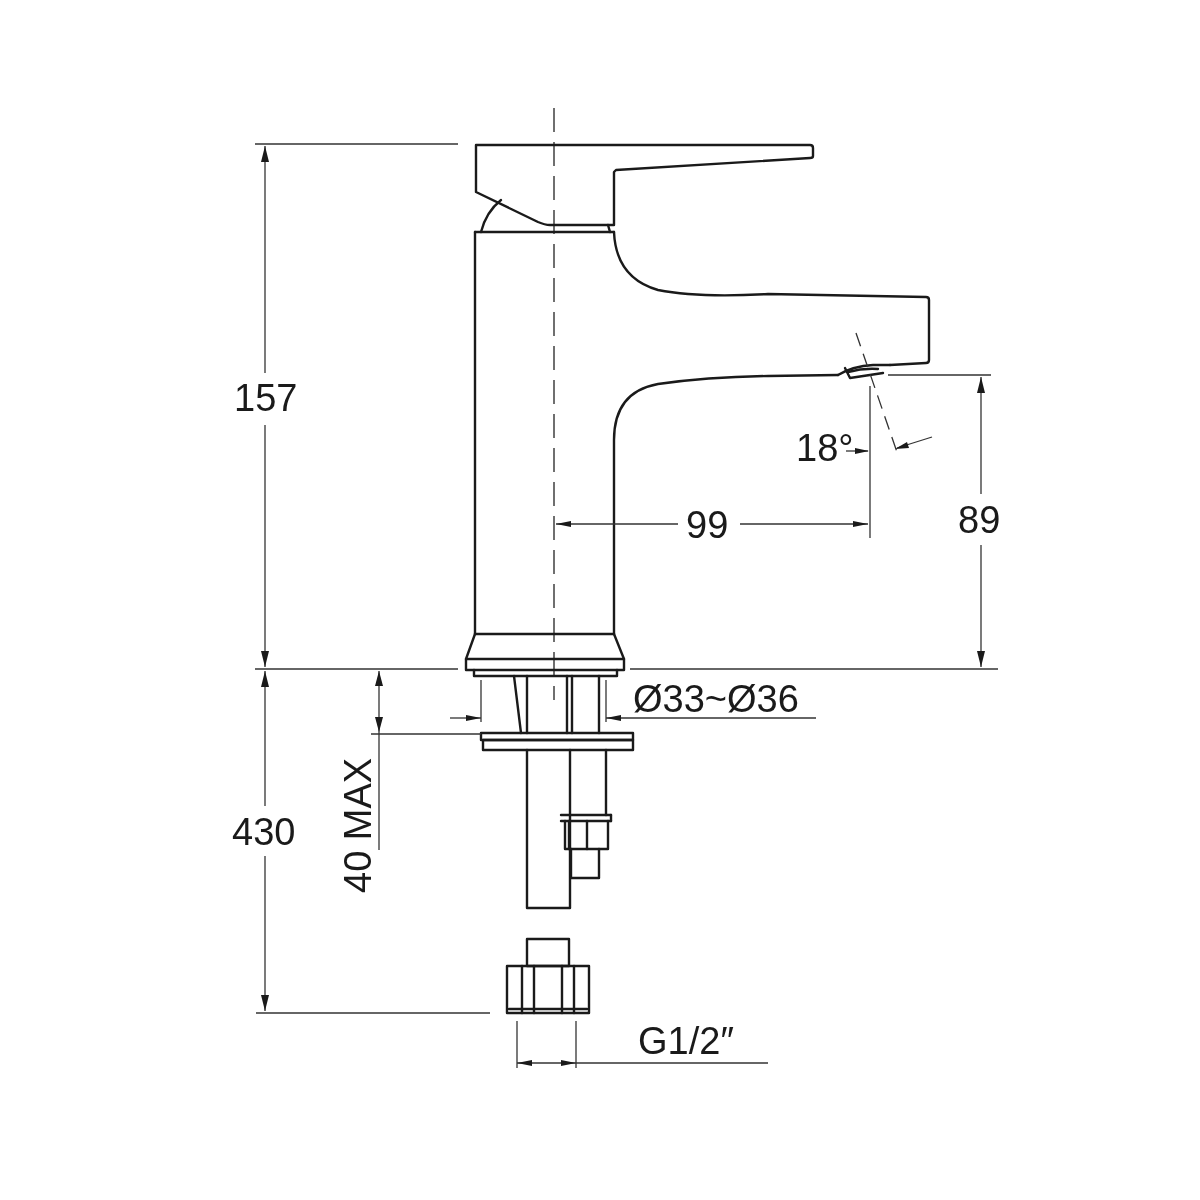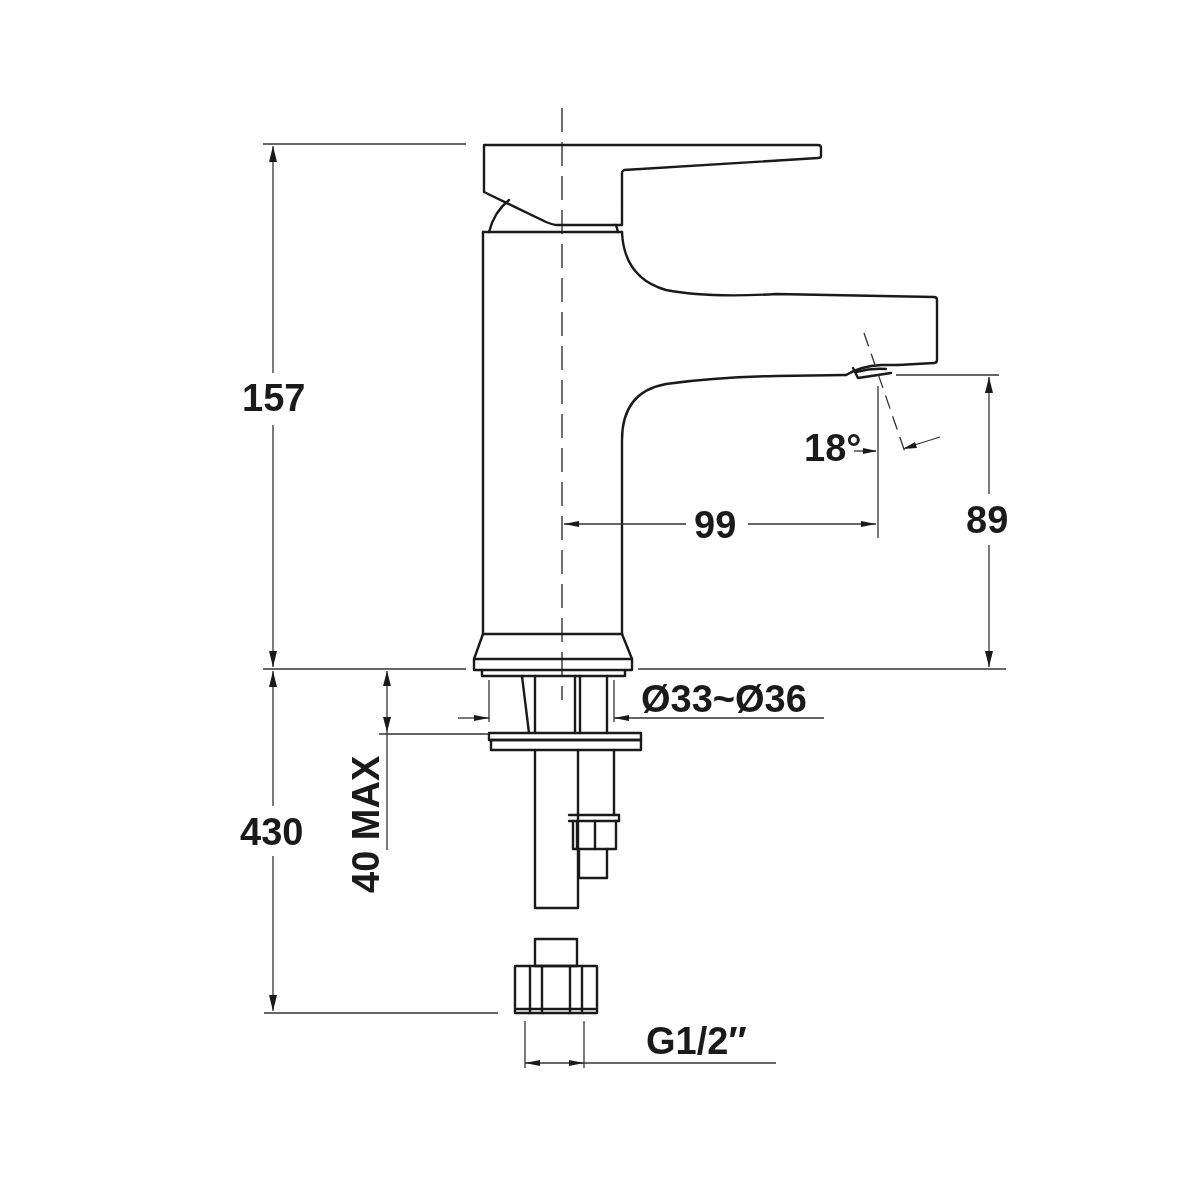--- a/index.html
+++ b/index.html
@@ -1,17 +1,17 @@
 <!DOCTYPE html>
 <html><head>
 <meta charset="utf-8">
 <style>
   html, body { margin: 0; padding: 0; background: #ffffff; }
   body { width: 1200px; height: 1200px; overflow: hidden; }
-  #canvas { position: absolute; left: 16px; top: 0; width: 984px; height: 1200px; font-weight: bold; }
+  #canvas { position: absolute; left: 8px; top: 0; width: 984px; height: 1200px; }
   svg { display: block; }
   .outline { fill: none; stroke: #1a1a1a; stroke-width: 2.4; stroke-linejoin: round; stroke-linecap: round; }
   .thin { fill: none; stroke: #333333; stroke-width: 1.3; }
   .center { fill: none; stroke: #333333; stroke-width: 1.4; stroke-dasharray: 24 10; }
   .dash { fill: none; stroke: #333333; stroke-width: 1.3; stroke-dasharray: 14 8; }
   .arrow { fill: #1a1a1a; stroke: none; }
   .dim-text { font-family: "Liberation Sans", sans-serif; font-size: 38px; fill: #1a1a1a; }
 </style>
 </head>
 <body>

